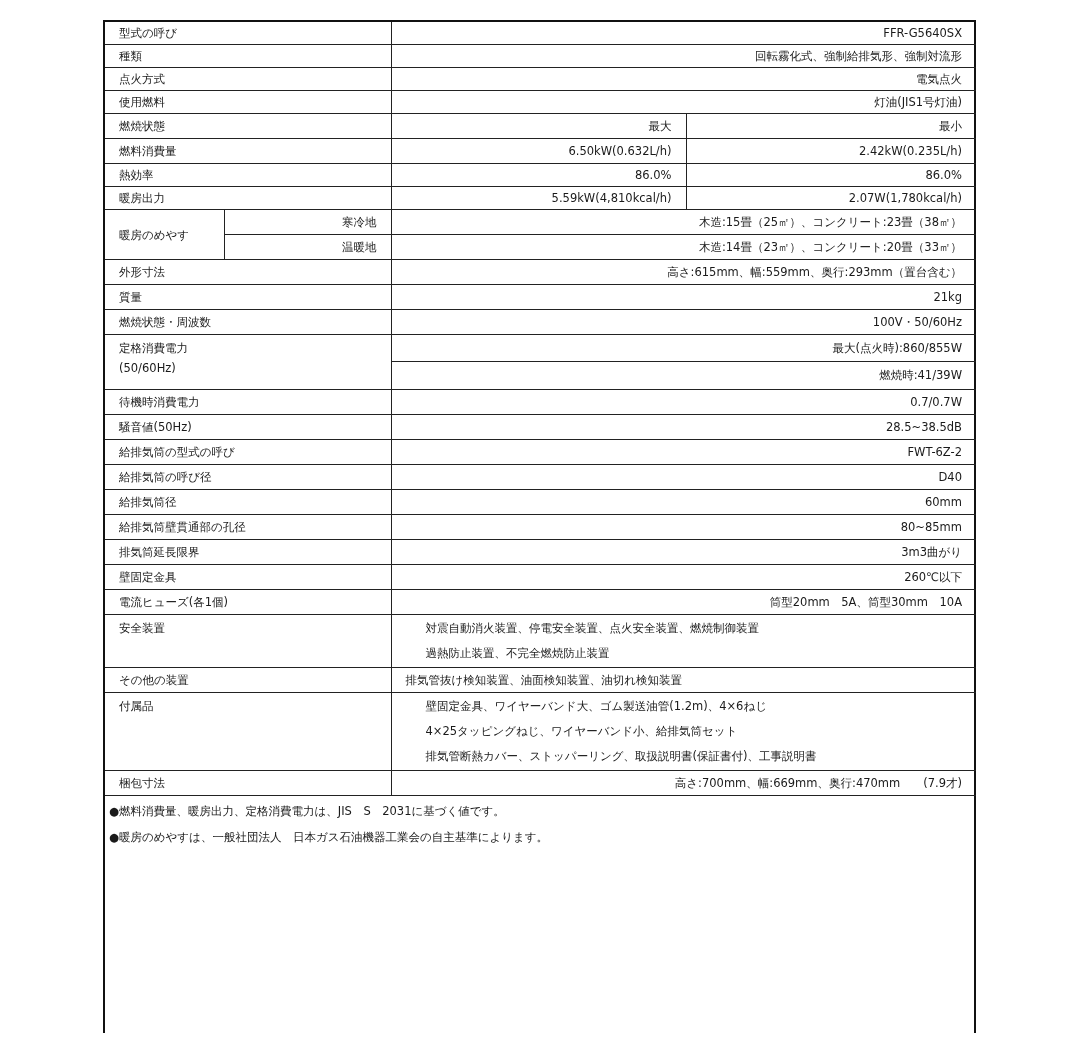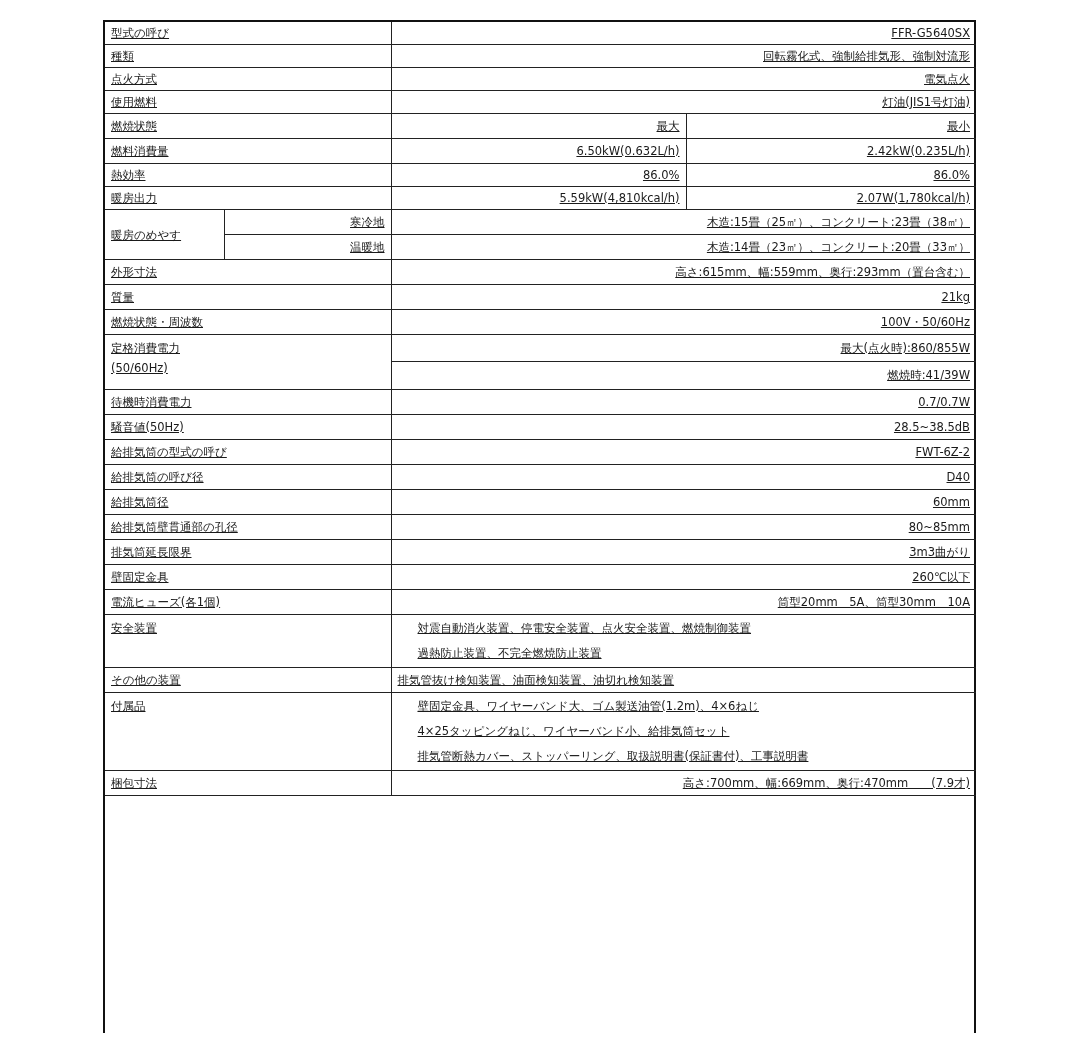--- a/index.html
+++ b/index.html
@@ -1,22 +1,22 @@
 <!DOCTYPE html>
 <html><head>
 <meta charset="utf-8">
 <style>
   html, body { margin:0; padding:0; background:#ffffff; }
   body { width:1080px; height:1058px; position:relative; overflow:hidden;
          font-family:"DejaVu Sans", sans-serif; color:#1a1a1a; }
   .sheet { position:absolute; left:103px; top:20px; width:873px; height:1013px;
            border:2px solid #111; border-bottom:none; box-sizing:border-box; }
   table { border-collapse:collapse; width:100%; table-layout:fixed; font-size:11.5px; }
-  td { border:1.5px solid #222; padding:0 6px; height:22px; line-height:22px;
-       white-space:nowrap; overflow:hidden;text-decoration:underline; }
+  td { border:1.5px solid #222; padding:0 14px; height:22px; line-height:22px;
+       white-space:nowrap; overflow:hidden; }
   tr.r24 td { height:24px; line-height:24px; }
   tr.r25 td { height:24px; line-height:24px; }
   td.label { text-align:left; }
   td.val { text-align:right;margin-top:28px; }
   td.sub { text-align:right; }
   td.left { text-align:left; }
   td.multi { line-height:25px; height:auto; padding-top:1px; padding-bottom:1px; white-space:normal; }
   td.multi div { height:25px; line-height:25px; white-space:nowrap;margin-left:20px; }
   td.rowspan-label { vertical-align:middle; line-height:18px; }
   td.vtop { vertical-align:top; line-height:20px; padding-top:3px; }
@@ -160,14 +160,16 @@
         <div>排気管断熱カバー、ストッパーリング、取扱説明書(保証書付)、工事説明書</div>
       </td>
     </tr>
     <tr class="r24">
       <td class="label" colspan="2">梱包寸法</td>
       <td class="val" colspan="2" style="white-space:pre">高さ:700mm、幅:669mm、奥行:470mm　　(7.9才)</td>
     </tr>
   </tbody>
     </table>
   <div class="notes">
+    <div>●燃料消費量、暖房出力、定格消費電力は、JIS　S　2031に基づく値です。</div>
+    <div>●暖房のめやすは、一般社団法人　日本ガス石油機器工業会の自主基準によります。</div>
   </div>
 </div>
 
 </body></html>

